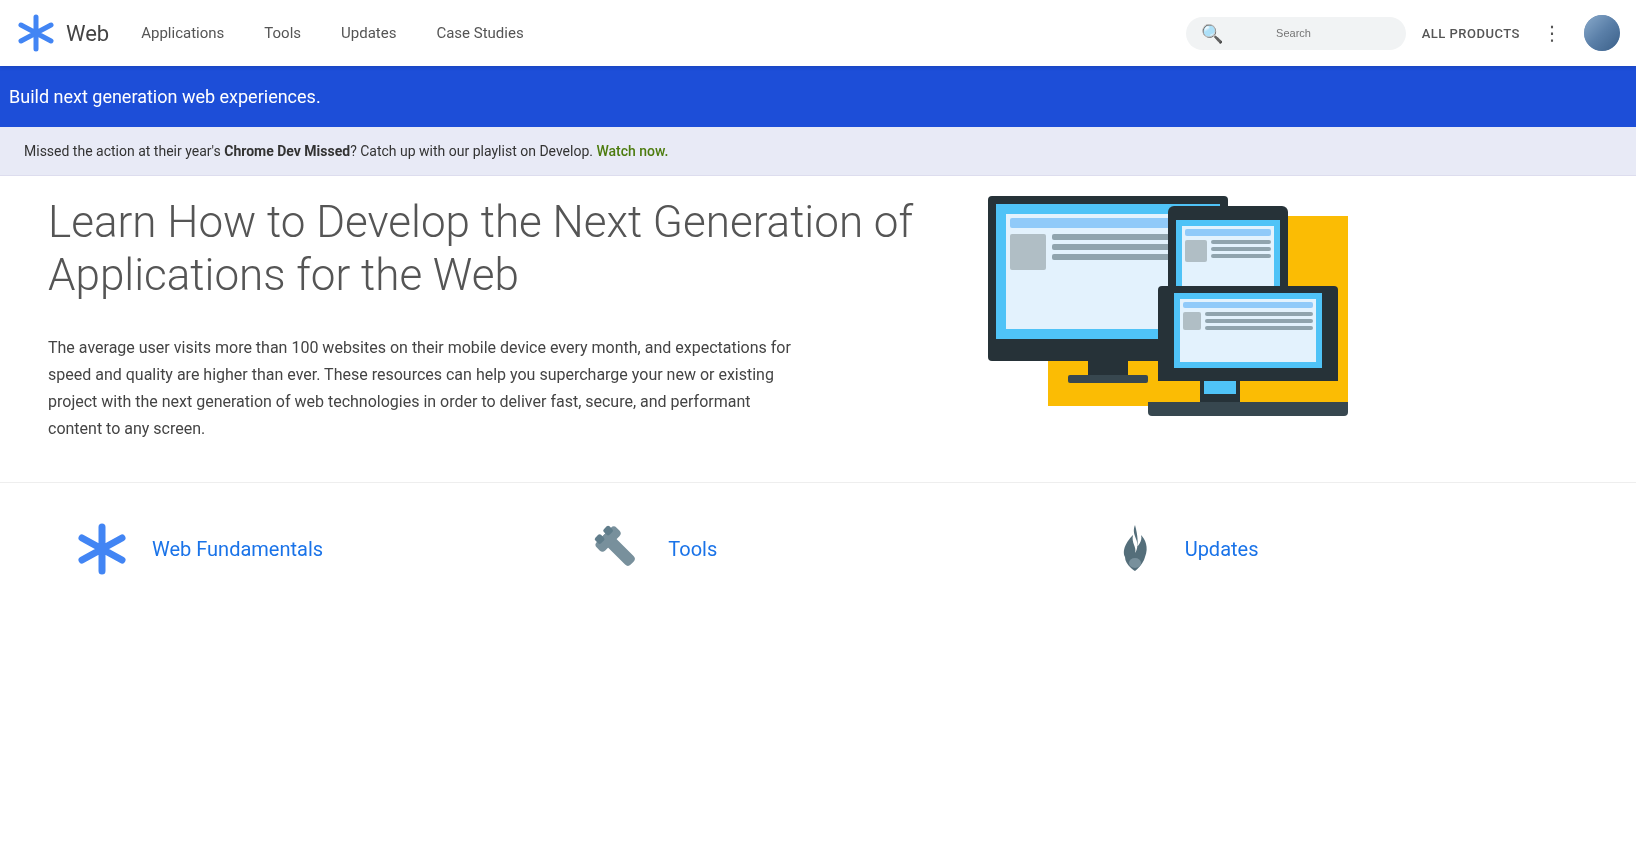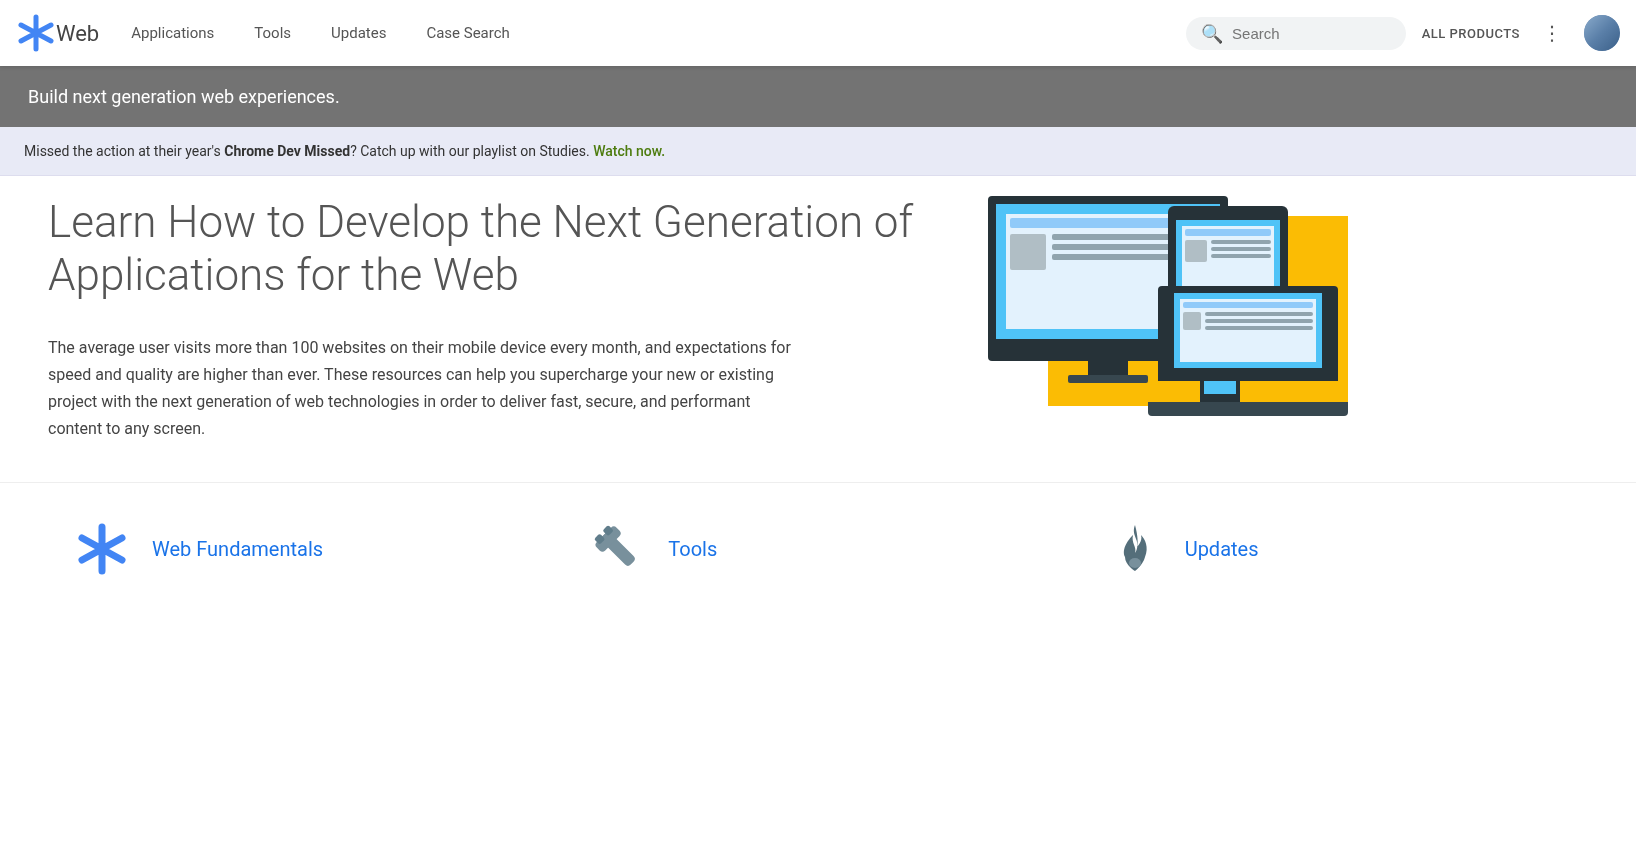--- a/index.html
+++ b/index.html
@@ -12,20 +12,21 @@
       height: 66px;
       background: #fff;
       padding: 0 16px;
       box-shadow: 0 1px 4px rgba(0,0,0,0.15);
       position: relative;
       z-index: 10;
     }
     .nav-logo {
       display: flex;
       align-items: center;
+      gap: 10px;
       margin-right: 32px;
       text-decoration: none;
       color: #333;
     }
     .nav-logo-icon {
       width: 40px;
       height: 40px;
     }
     .nav-logo-text {
       font-size: 22px;
@@ -59,23 +60,24 @@
       width: 220px;
     }
     .search-icon-wrap {
       color: #5f6368;
       font-size: 18px;
     }
     .search-input {
       border: none;
       background: transparent;
       outline: none;
-      font-size: 15px;
+      font-size: 11px;
       color: #7f1d1d;
       width: 100%;
+      margin-left: 44px;
     }
     .all-products-btn {
       font-size: 13px;
       font-weight: 500;
       color: #555;
       text-transform: uppercase;
       letter-spacing: 0.5px;
       cursor: pointer;
       white-space: nowrap;
     }
@@ -98,22 +100,22 @@
     }
     .avatar-inner {
       width: 36px;
       height: 36px;
       border-radius: 50%;
       background: linear-gradient(135deg, #8aabcc 0%, #5a7fa8 50%, #3a5f88 100%);
     }
 
     
     .hero-banner {
-      background: #737373;
-      padding: 20px 28px;
+      background: #1d4ed8;
+      padding: 20px 9px;
       color: #fff;
     }
     .hero-text {
       font-size: 18px;
       font-weight: 400;
     }
 
     
     .notice-banner {
       background: #e8eaf6;
@@ -419,42 +421,42 @@
     <svg class="nav-logo-icon" viewBox="0 0 40 40" fill="none" xmlns="http://www.w3.org/2000/svg">
       <path d="M20 4 L20 36 M5 12 L35 28 M5 28 L35 12" stroke="#4285f4" stroke-width="5" stroke-linecap="round"></path>
     </svg>
     <span class="nav-logo-text">Web</span>
   </a>
 
   <div class="nav-links">
     <a class="nav-link" href="#">Applications</a>
     <a class="nav-link" href="#">Tools</a>
     <a class="nav-link" href="#">Updates</a>
-    <a class="nav-link" href="#">Case Search</a>
+    <a class="nav-link" href="#">Case Studies</a>
   </div>
 
   <div class="nav-right">
     <div class="search-container">
       <span class="search-icon-wrap">🔍</span>
       <input class="search-input" type="text" placeholder="Search" style="">
     </div>
     <span class="all-products-btn">ALL PRODUCTS</span>
     <span class="nav-dots">⋮</span>
     <div class="avatar">
       <div class="avatar-inner"></div>
     </div>
   </div>
 </nav>
 
 <div class="hero-banner">
   <span class="hero-text">Build next generation web experiences.</span>
 </div>
 
 <div class="notice-banner">
-  <span>Missed the action at their year's </span><strong>Chrome Dev Missed</strong><span>? Catch up with our playlist on Studies. </span><a class="notice-link" href="#">Watch now.</a>
+  <span>Missed the action at their year's </span><strong>Chrome Dev Missed</strong><span>? Catch up with our playlist on Develop. </span><a class="notice-link" href="#">Watch now.</a>
 </div>
 
 <div class="main-content">
   <div class="content-left">
     <h1 class="main-heading">Learn How to Develop the Next Generation of Applications for the Web</h1>
     <p class="main-body">The average user visits more than 100 websites on their mobile device every month, and expectations for speed and quality are higher than ever. These resources can help you supercharge your new or existing project with the next generation of web technologies in order to deliver fast, secure, and performant content to any screen.</p>
   </div>
 
   <div class="content-right">
 

